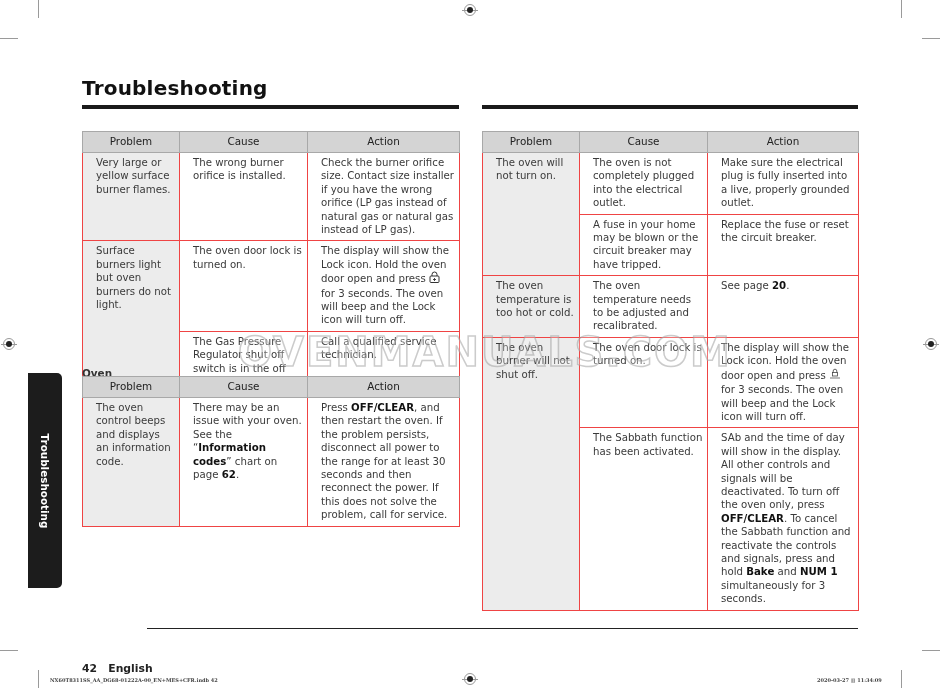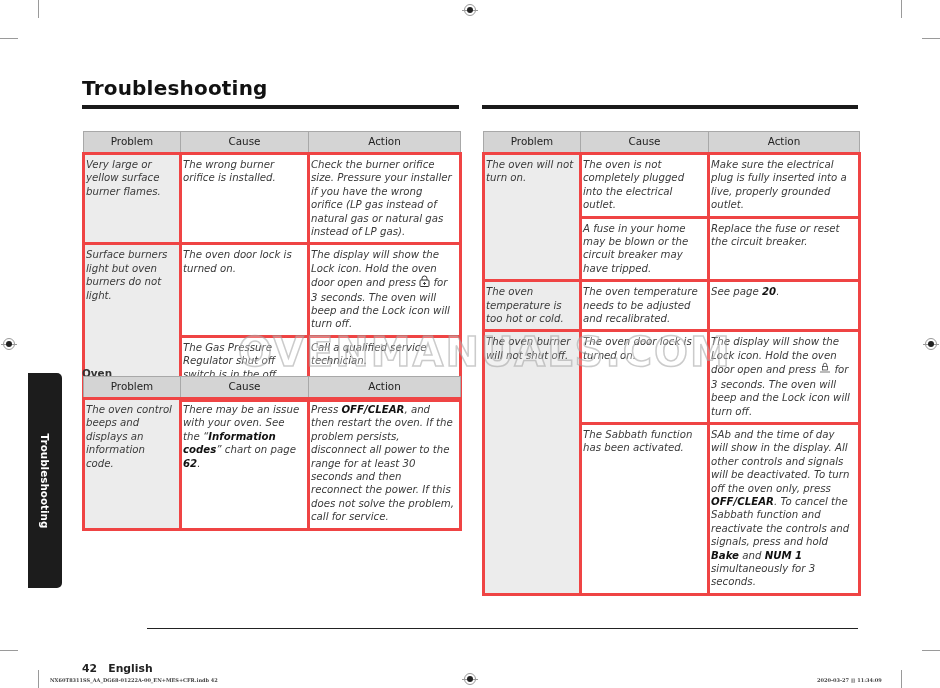--- a/index.html
+++ b/index.html
@@ -27,21 +27,21 @@
     .rule { position: absolute; height: 4px; background: #1a1a1a; }
     table.ts {
       position: absolute; border-collapse: collapse; table-layout: fixed;
       font-size: 10.2px; line-height: 13.4px; color: #3a3a3a;
     }
     table.ts th {
       background: #d4d4d4; font-weight: normal; color: #222; height: 20px;
       border: 1px solid #a8a8a8; padding: 0 4px; font-size: 10.4px;
     }
     table.ts td {
-      border: 3px solid #ef4444; vertical-align: top; padding: 3px 4px 4px 1px; font-style: italic;
+      border: 1px solid #ef4444; vertical-align: top; padding: 3px 4px 4px 13px;
     }
     table.ts td.prob { background: #ececec; }
     b { color: #111; }
     .section-label { left: 82px; top: 367px; font-size: 10.4px; color: #333; }
     .side-tab {
       left: 28px; top: 373px; width: 34px; height: 215px; background: #1c1c1c;
       border-radius: 0 5px 5px 0;
     }
     .side-tab span {
       position: absolute; left: 50%; top: 50%; white-space: nowrap;
@@ -88,21 +88,21 @@
     </colgroup>
   <tbody>
       <tr>
     <th>Problem</th>
     <th>Cause</th>
     <th>Action</th>
   </tr>
   <tr>
     <td class="prob">Very large or yellow surface burner flames.</td>
     <td>The wrong burner orifice is installed.</td>
-    <td>Check the burner orifice size. Pressure your installer if you have the wrong orifice (LP gas instead of natural gas or natural gas instead of LP gas).</td>
+    <td>Check the burner orifice size. Contact size installer if you have the wrong orifice (LP gas instead of natural gas or natural gas instead of LP gas).</td>
   </tr>
   <tr>
     <td class="prob" rowspan="2">Surface burners light but oven burners do not light.</td>
     <td>The oven door lock is turned on.</td>
     <td>
       <span>The display will show the Lock icon. Hold the oven door open and press</span>
       <span class="lock-ic">
         <svg width="11" height="12" viewBox="0 0 11 12">
               <path d="M3 5 V3.5 A2.5 2.5 0 0 1 8 3.5 V5" fill="none" stroke="#333" stroke-width="1"></path>
               <rect x="1" y="5" width="9" height="6.5" rx="1" fill="none" stroke="#333" stroke-width="1"></rect>

